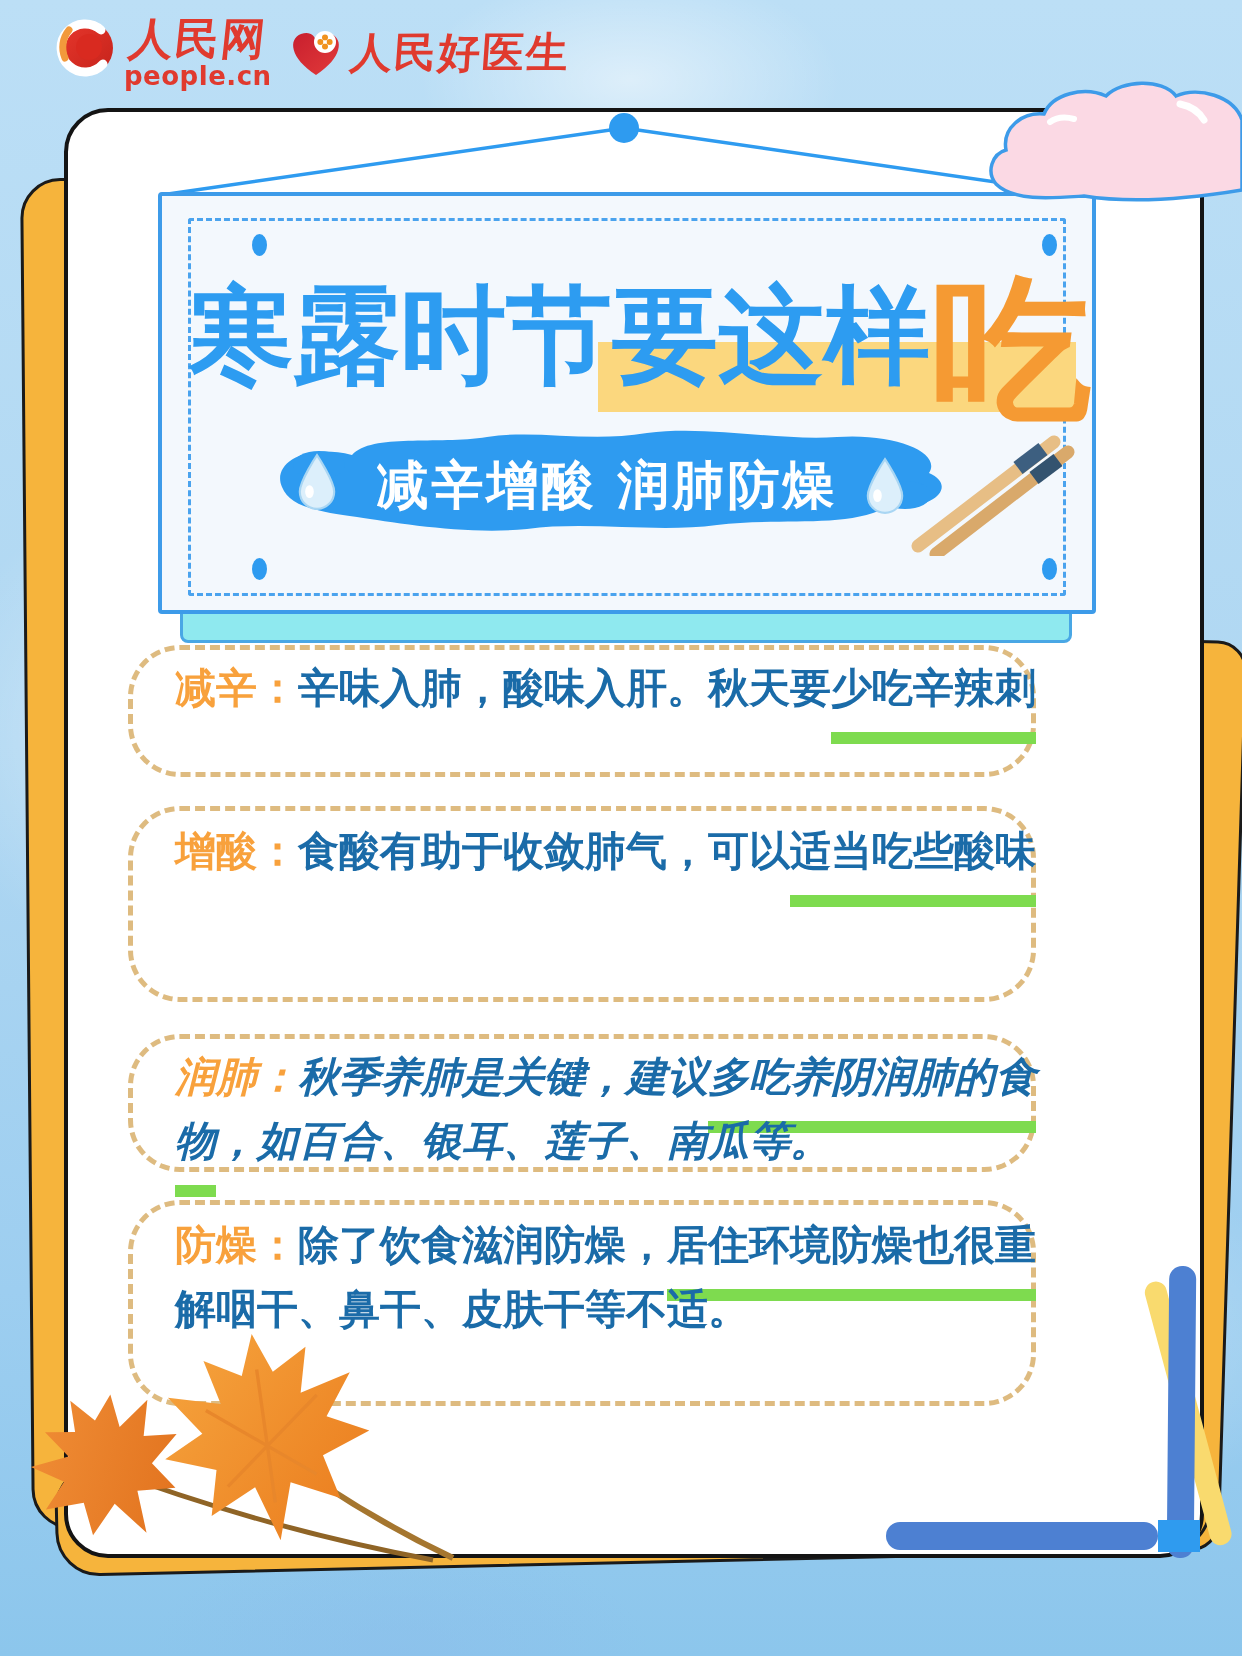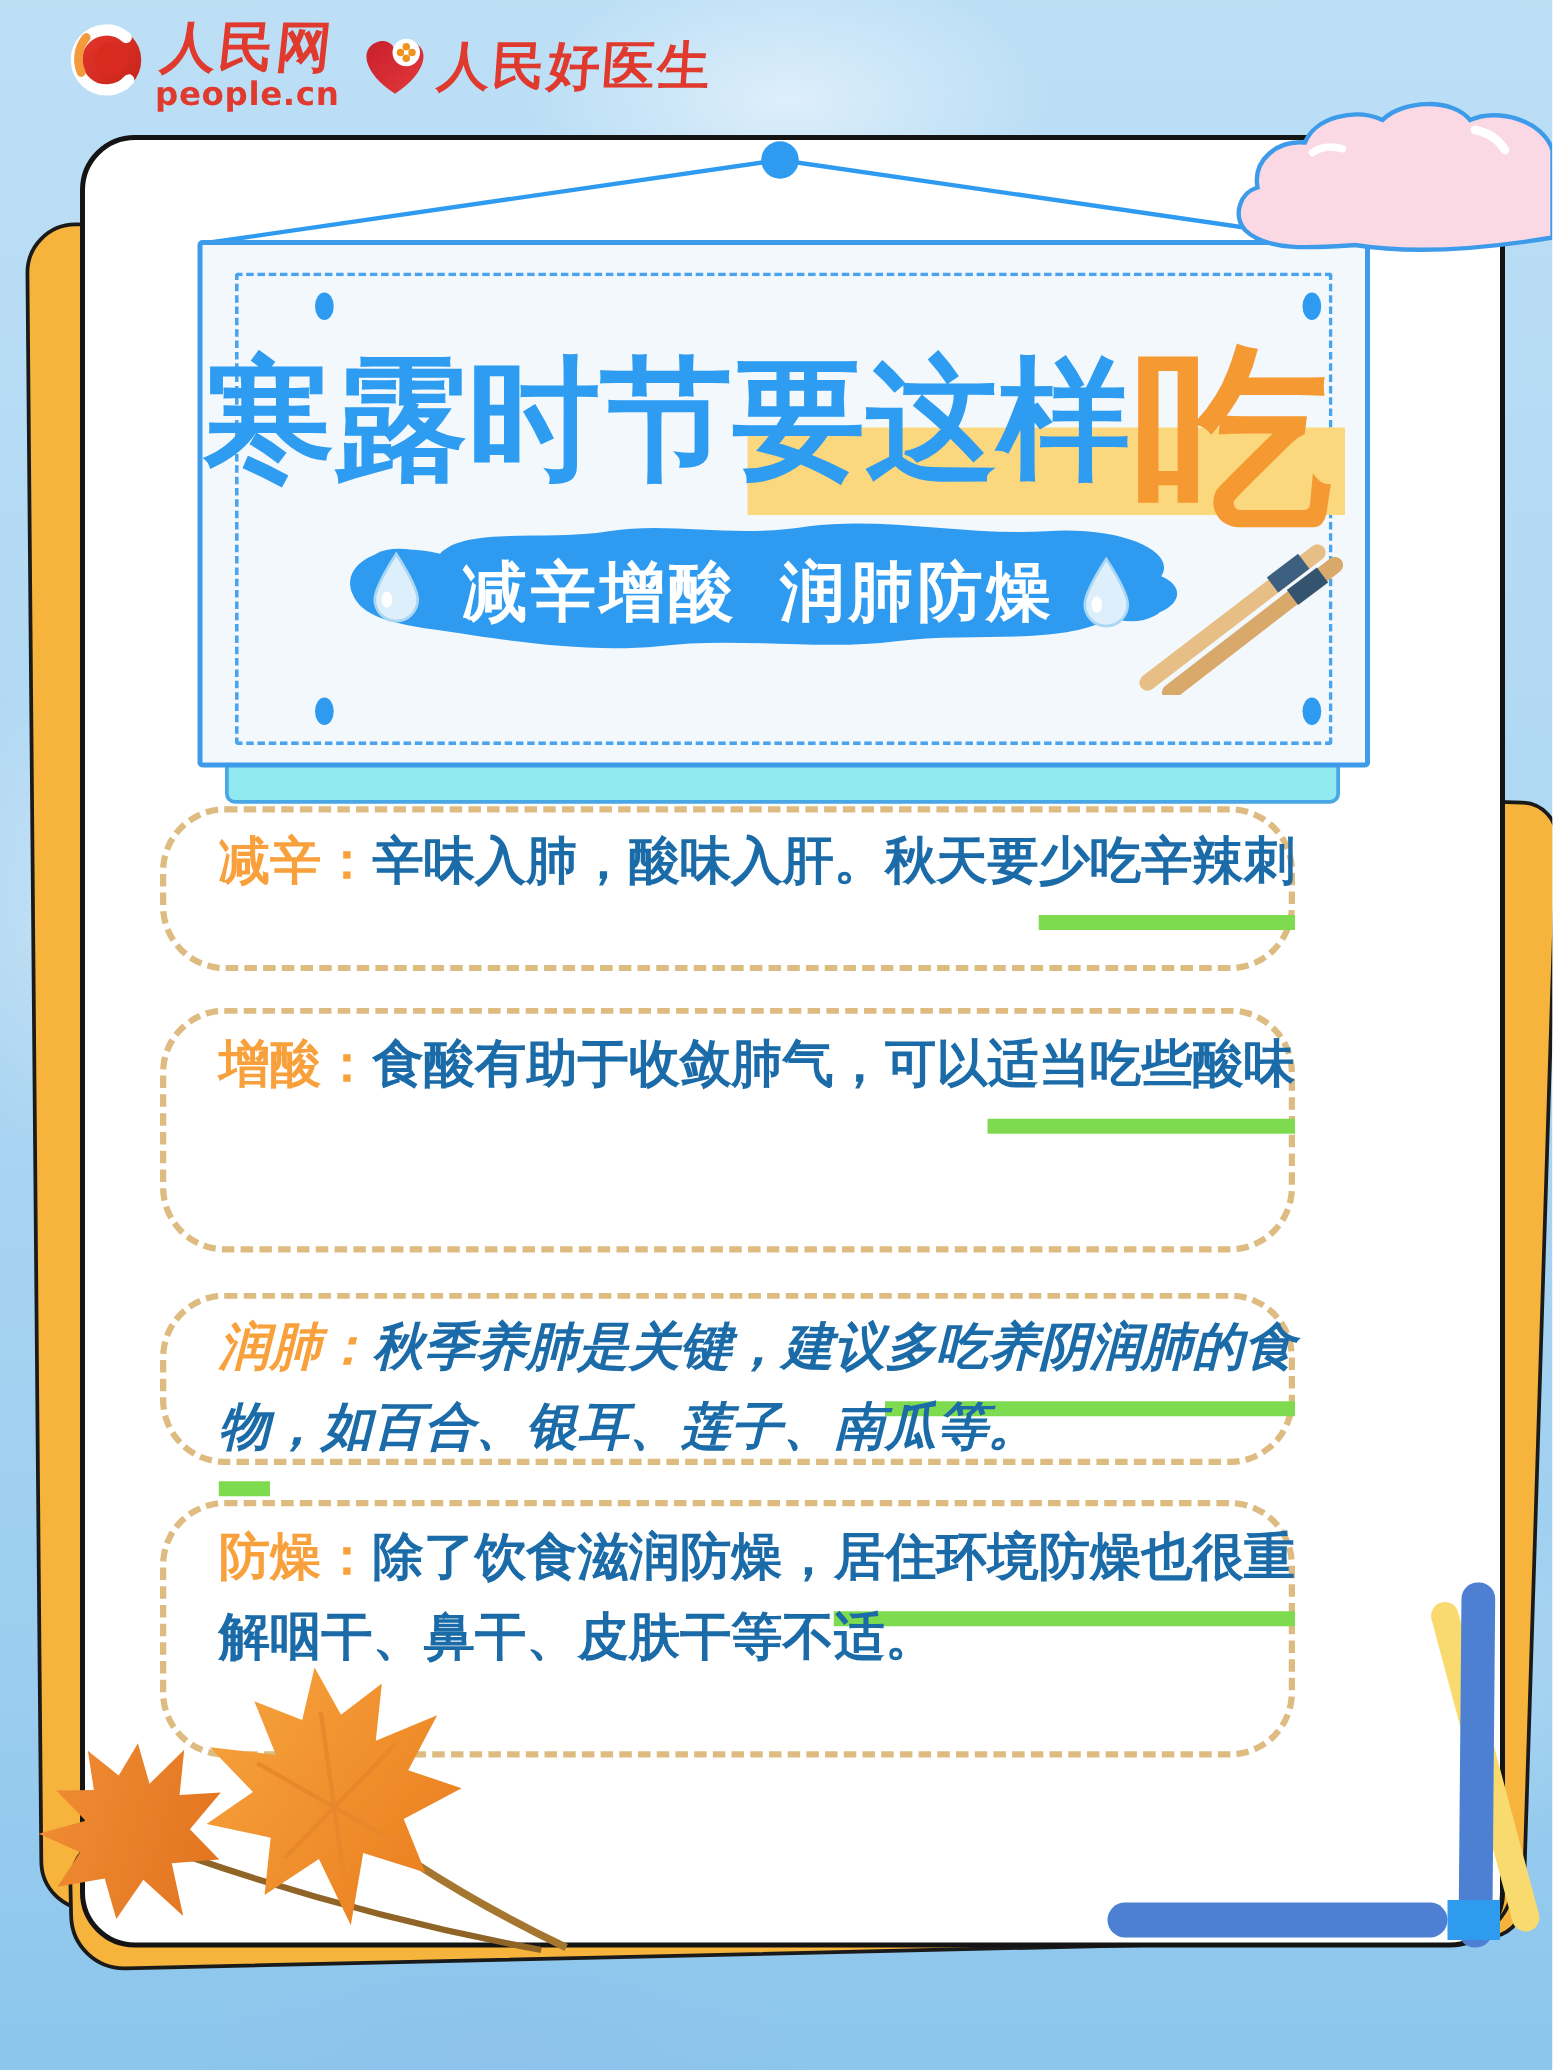--- a/index.html
+++ b/index.html
@@ -36,26 +36,26 @@
   
   .ledge{position:absolute;left:180px;top:593px;width:886px;height:44px;background:#8FE9EF;
     border:3px solid #49A7E5;border-radius:8px;z-index:3;}
   .sign{position:absolute;left:158px;top:192px;width:930px;height:414px;background:#F3F8FD;
     border:4px solid #3D9BE9;border-radius:4px;z-index:4;}
   .sign-dashed{position:absolute;left:26px;right:26px;top:22px;bottom:14px;border:3px dashed #4AA3EE;border-radius:3px;}
   .pin{position:absolute;width:15px;height:22px;border-radius:50%;background:#2E9BF0;}
   .pin-tl{left:90px;top:38px;} .pin-tr{left:880px;top:38px;}
   .pin-bl{left:90px;top:362px;} .pin-br{left:880px;top:362px;}
 
-  .title-row{position:absolute;left:0;width:100%;top:70px;height:140px;line-height:140px;text-align:left;white-space:nowrap;}
+  .title-row{position:absolute;left:0;width:100%;top:70px;height:140px;line-height:140px;text-align:right;white-space:nowrap;}
   .title-hl{position:absolute;left:436px;top:76px;width:478px;height:70px;background:#FBD77E;z-index:1;}
   .title-blue{position:relative;z-index:2;font-size:106px;font-weight:900;color:#2D9CF1;letter-spacing:0;}
   .title-eat{position:relative;z-index:2;font-size:160px;font-weight:900;color:#F59A33;vertical-align:-34px;margin-left:2px;}
 
-  .subtitle-row{position:absolute;left:95px;top:217px;width:700px;height:112px;font-family:Liberation Mono, monospace;}
+  .subtitle-row{position:absolute;left:95px;top:229px;width:700px;height:112px;}
   .brush-blob{position:absolute;left:0;top:0;}
   .subtitle-text{position:absolute;left:0;right:0;top:26px;text-align:center;font-size:52px;font-weight:900;
     color:#FFFFFF;letter-spacing:3px;white-space:nowrap;}
   .drop{position:absolute;}
   .drop-left{left:38px;top:28px;}
   .drop-right{left:606px;top:32px;}
   .chopsticks{position:absolute;left:742px;top:228px;}
 
   
   .section{position:absolute;left:128px;width:908px;border:5px dashed #DEBB80;border-radius:52px;

